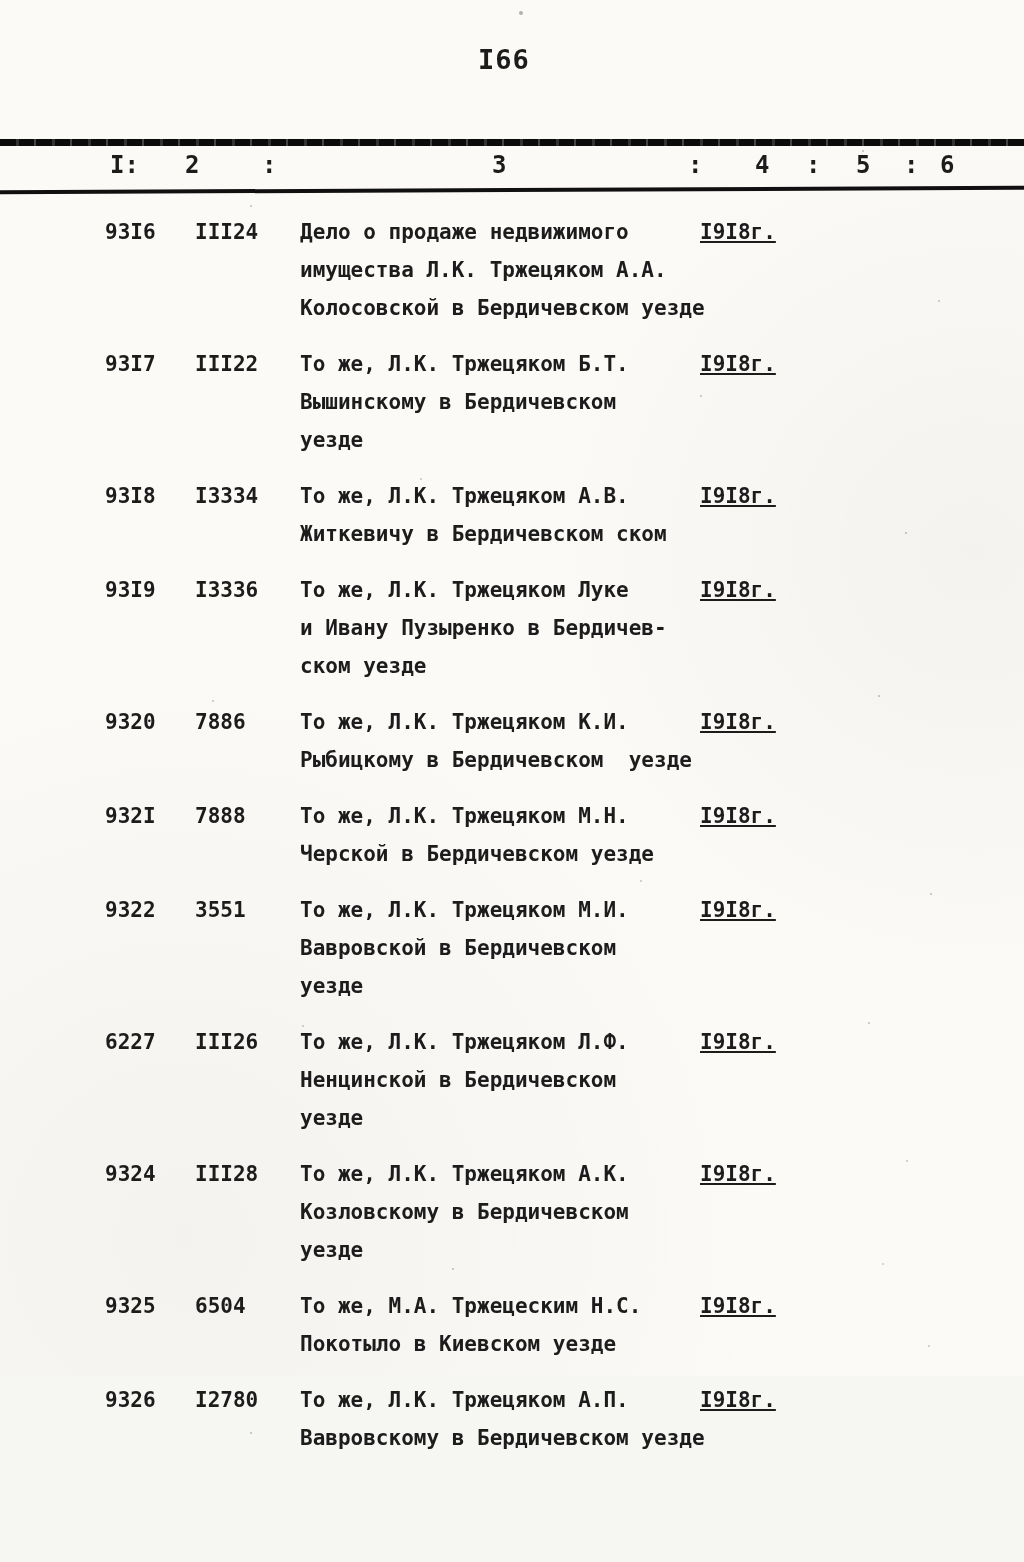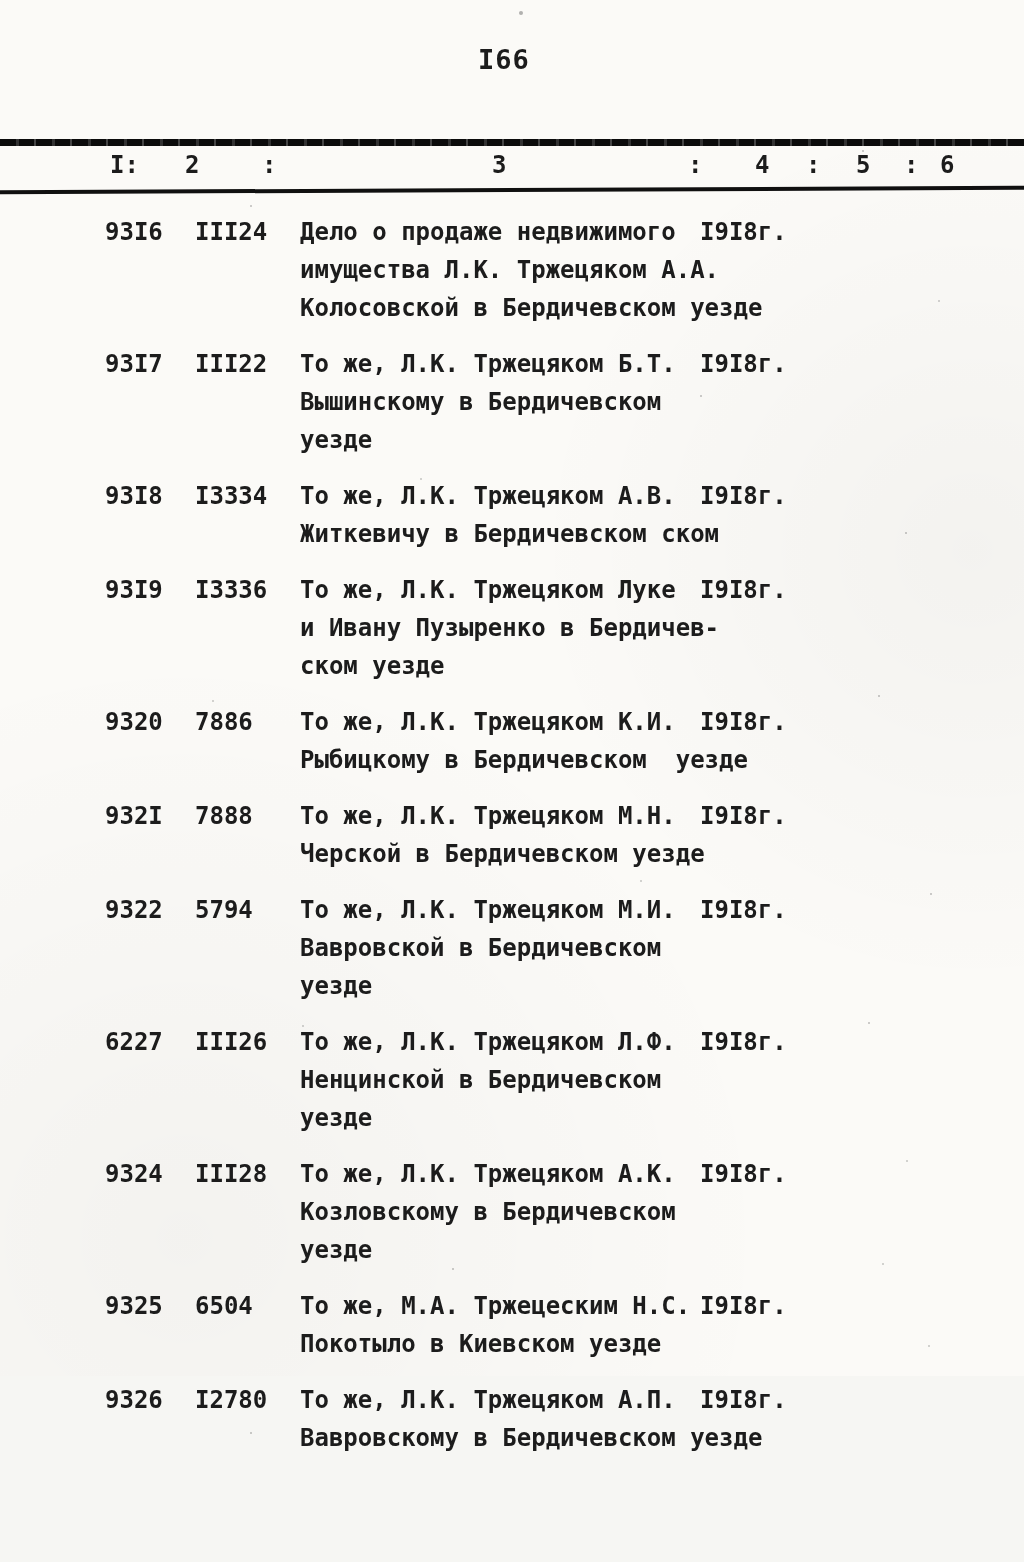--- a/index.html
+++ b/index.html
@@ -69,27 +69,27 @@
   .entries {
     position: absolute;
     top: 213px;
     left: 105px;
     width: 919px;
   }
   .row {
     display: grid;
     grid-template-columns: 90px 77px 428px 110px;
     margin-bottom: 18px;
-    font-size: 24px;
+    font-size: 21px;
     line-height: 38px;
   }
   .c-no   { white-space: pre; }
   .c-file { text-align: left; white-space: pre; }
   .c-desc { padding-left: 28px; white-space: pre; overflow: visible; }
-  .c-year { white-space: pre; }
+  .c-year { white-space: pre; text-decoration: underline; }
   .speckles {
     position: absolute;
     top: 0; left: 0;
     width: 2px; height: 2px;
     border-radius: 50%;
     background: transparent;
     box-shadow:
       520px 12px 0 1px rgba(40,40,40,0.35),
       250px 205px 0 0 rgba(40,40,40,0.3),
       862px 150px 0 0 rgba(40,40,40,0.3),
@@ -176,21 +176,21 @@
       </div>
       <div class="row">
         <div class="c-no">932I</div>
         <div class="c-file">7888</div>
         <div class="c-desc">То же, Л.К. Тржецяком М.Н.
 Черской в Бердичевском уезде</div>
         <div class="c-year">I9I8г.</div>
       </div>
       <div class="row">
         <div class="c-no">9322</div>
-        <div class="c-file">5794</div>
+        <div class="c-file">3551</div>
         <div class="c-desc">То же, Л.К. Тржецяком М.И.
 Вавровской в Бердичевском
 уезде</div>
         <div class="c-year">I9I8г.</div>
       </div>
       <div class="row">
         <div class="c-no">6227</div>
         <div class="c-file">III26</div>
         <div class="c-desc">То же, Л.К. Тржецяком Л.Ф.
 Ненцинской в Бердичевском

